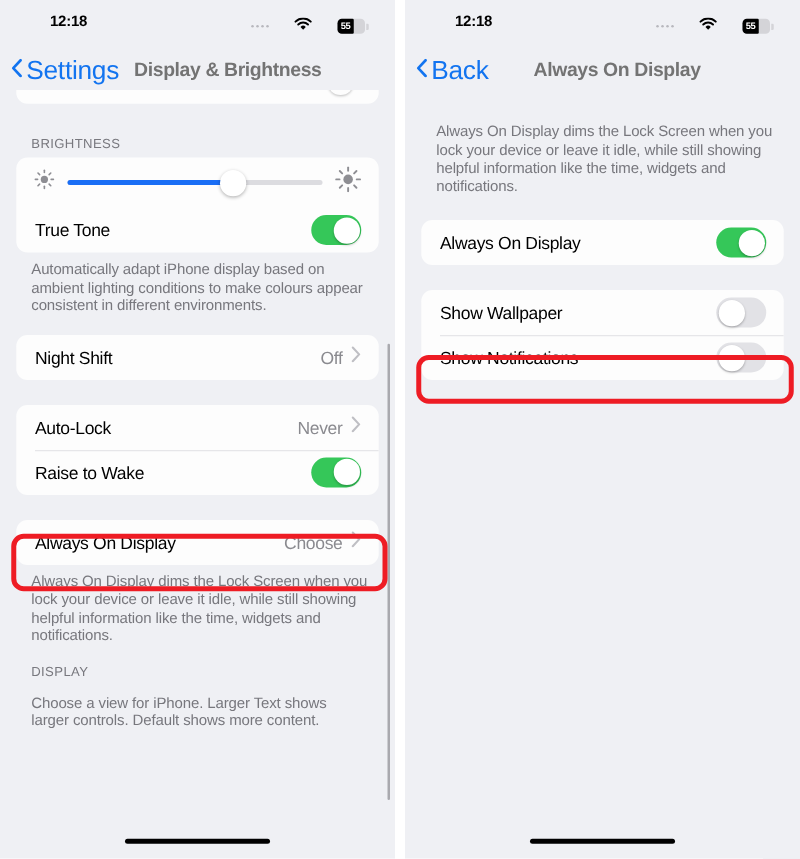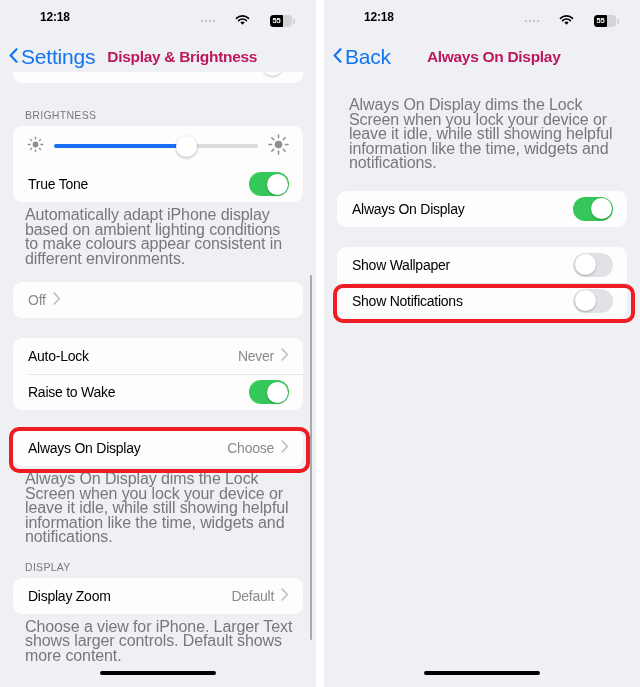--- a/index.html
+++ b/index.html
@@ -106,21 +106,21 @@
   }
   .nav-back .chev { display:block; }
   .nav-back .lbl {
     font-size: 21px;
     color: #1274f0;
     letter-spacing: -0.2px;
   }
   .nav-title {
     font-size: 15.5px;
     font-weight: bold;
-    color: #be185d;
+    color: #737373;
     letter-spacing: -0.3px;
     margin-left: 12px;
   }
   .right .nav-title { margin-left: 36px; }
 
   
   .content { position: relative; }
 
   .group-header {
     font-size: 10.5px;
@@ -158,21 +158,21 @@
   }
   .row-value {
     font-size: 14px;
     color: #8a8a8f;
     letter-spacing: -0.25px;
     margin-right: 7px;
   }
   .chev-right { display: block; }
 
   .footnote {
-    font-size: 16px;
+    font-size: 12px;
     line-height: 14.5px;
     color: #77777d;
     padding: 6px 22px 0 25px;
     letter-spacing: -0.1px;
   }
 
   
   .toggle {
     position: relative;
     width: 40px; height: 24px;
@@ -380,20 +380,21 @@
               <span class="knob"></span>
             </span>
         </div>
       </div>
       <div class="footnote">Automatically adapt iPhone display based on ambient lighting conditions to make colours appear consistent in different environments.</div>
 
       <div class="spacer-16"></div>
 
       <div class="card">
         <div class="row">
+          <span class="row-label">Night Shift</span>
           <span class="row-value">Off</span>
           <span class="chev-right">
             <svg width="8" height="13" viewBox="0 0 8 13">
                 <path d="M1.2 1 L6.3 6.5 L1.2 12" stroke="#bfbfc4" stroke-width="1.7" fill="none" stroke-linecap="round" stroke-linejoin="round"></path>
               </svg>
           </span>
         </div>
       </div>
 
       <div class="spacer-20"></div>
@@ -427,31 +428,20 @@
                 <path d="M1.2 1 L6.3 6.5 L1.2 12" stroke="#bfbfc4" stroke-width="1.7" fill="none" stroke-linecap="round" stroke-linejoin="round"></path>
               </svg>
           </span>
         </div>
       </div>
       <div class="footnote">Always On Display dims the Lock Screen when you lock your device or leave it idle, while still showing helpful information like the time, widgets and notifications.</div>
 
       <div class="spacer-16"></div>
 
       <div class="group-header">DISPLAY</div>
-      <div class="card">
-        <div class="row">
-          <span class="row-label">Display Zoom</span>
-          <span class="row-value">Default</span>
-          <span class="chev-right">
-            <svg width="8" height="13" viewBox="0 0 8 13">
-                <path d="M1.2 1 L6.3 6.5 L1.2 12" stroke="#bfbfc4" stroke-width="1.7" fill="none" stroke-linecap="round" stroke-linejoin="round"></path>
-              </svg>
-          </span>
-        </div>
-      </div>
       <div class="footnote">Choose a view for iPhone. Larger Text shows larger controls. Default shows more content.</div>
 
     </div>
 
     <div class="scrollbar"></div>
     <div class="hl-box" id="hl-aod"></div>
     <div class="home-indicator"></div>
   </div>
 
   <div class="divider-gap"></div>

